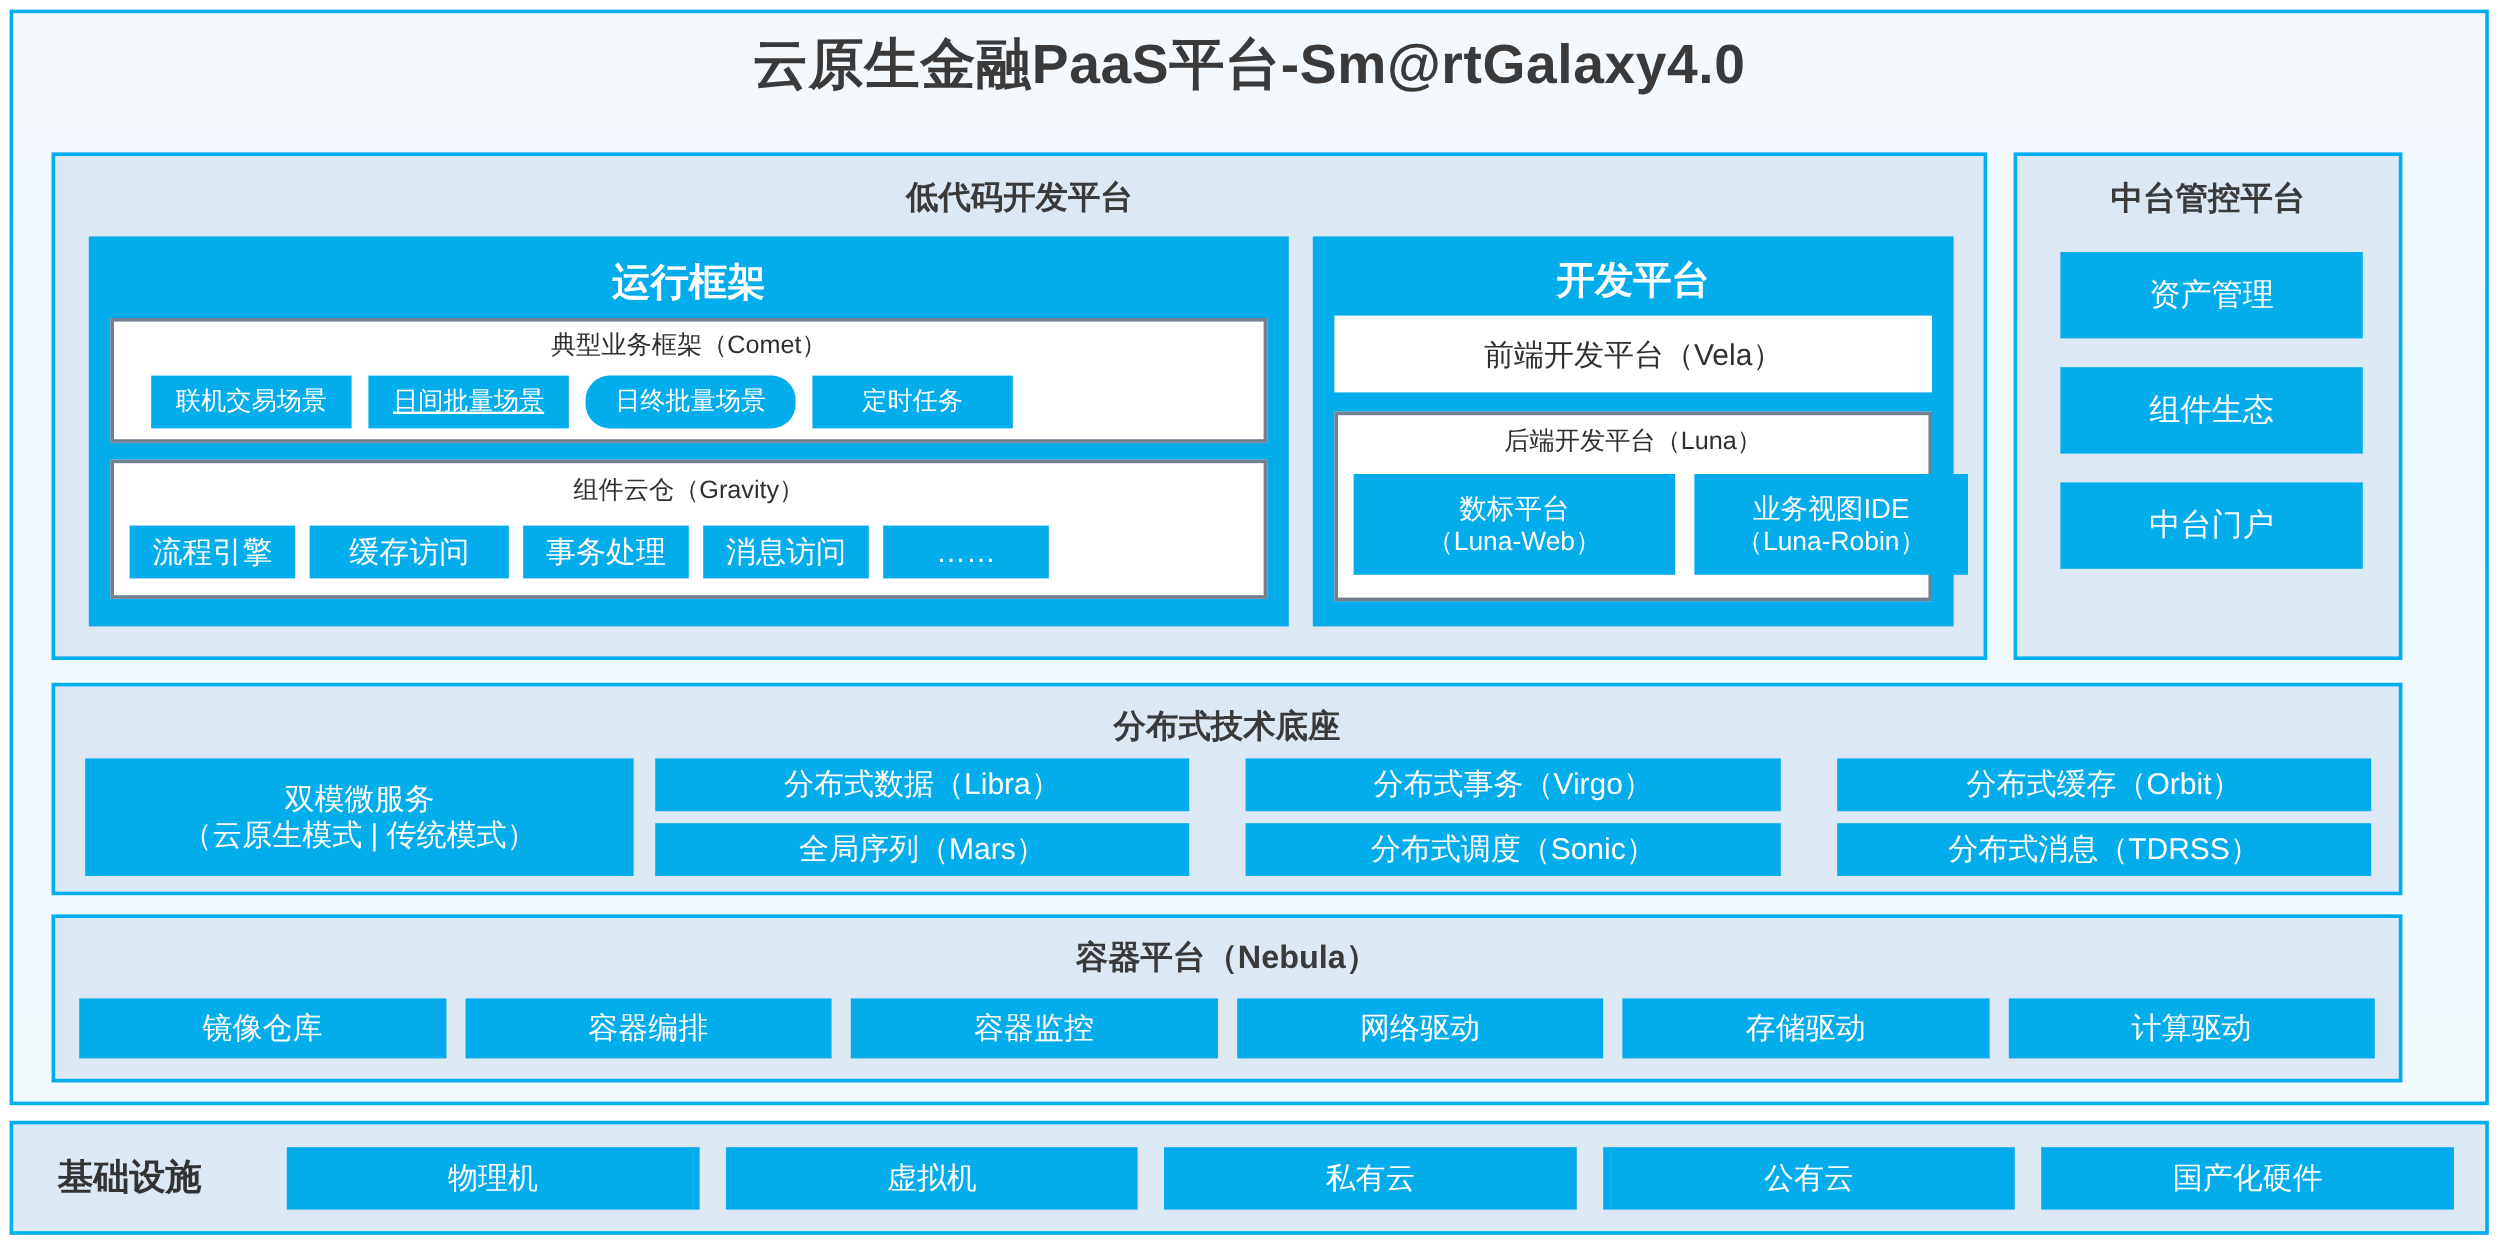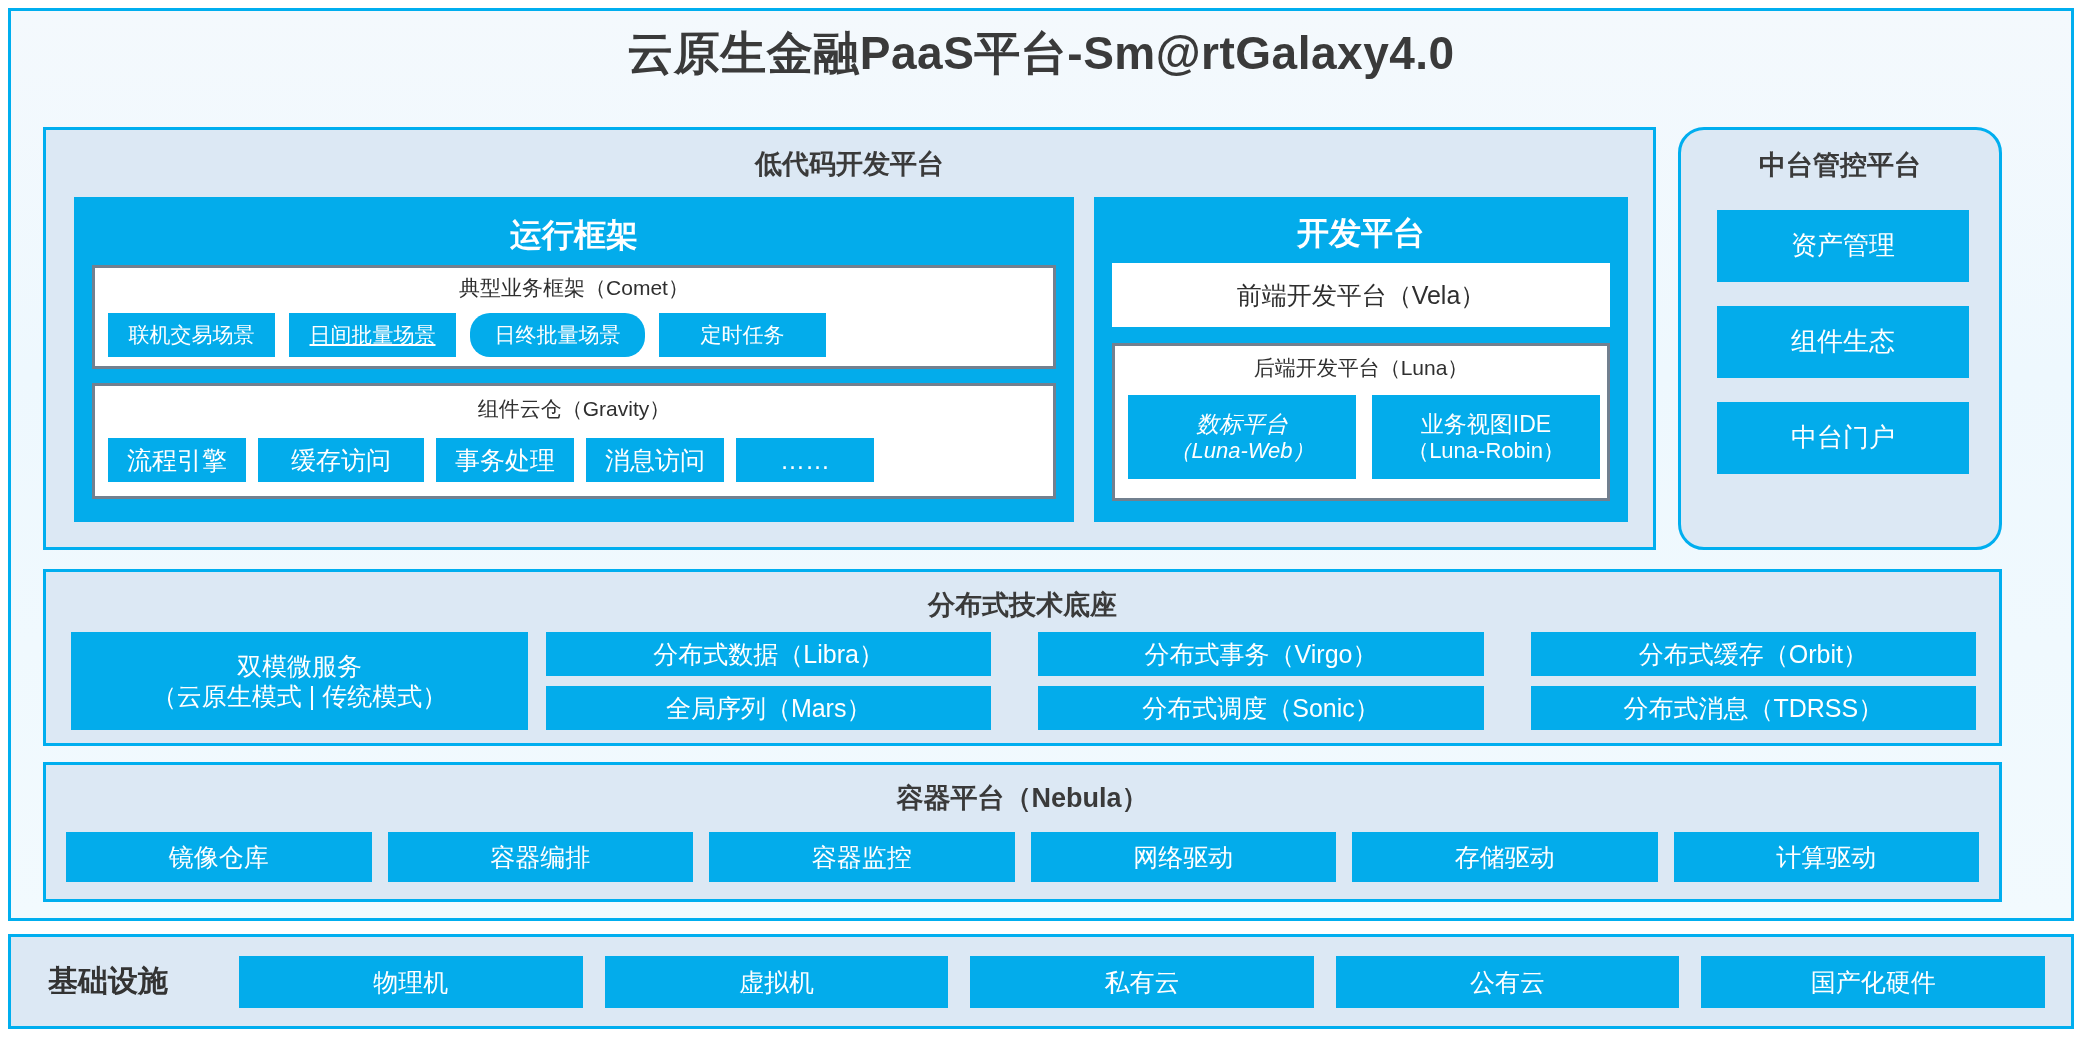--- a/index.html
+++ b/index.html
@@ -126,21 +126,21 @@
     display: flex; align-items: center; justify-content: center;
     font-size: 25px; color: #2f2f2f;
   }
   #luna-box { position: absolute; left: 18px; top: 146px; width: 498px; height: 158px; }
   #luna-title { position: absolute; left: 0; top: 11px; width: 100%; }
   .luna-chips { position: absolute; left: 13px; top: 49px; display: flex; gap: 16px; }
   .luna-chips .cyan { height: 84px; font-size: 23px; }
   .luna-chips .cyan .sub { font-size: 22px; }
 
   
-  #midplat-panel { left: 1667px; top: 116px; width: 324px; height: 423px; border-radius: 26px; }
+  #midplat-panel { left: 1667px; top: 116px; width: 324px; height: 423px; }
   #midplat-title { position: absolute; left: 0; top: 22px; width: 100%; }
   .midplat-chips {
     position: absolute; left: 36px; top: 80px; width: 252px;
     display: flex; flex-direction: column; gap: 24px;
   }
   .midplat-chips .cyan { height: 72px; font-size: 26px; }
 
   
   #dist-panel { left: 32px; top: 558px; width: 1959px; height: 177px; }
   #dist-title { position: absolute; left: 0; top: 20px; width: 100%; }
@@ -189,21 +189,21 @@
 
     <div class="panel" id="lowcode-panel">
       <div class="panel-title" id="lowcode-title">低代码开发平台</div>
 
       <div class="big-cyan-section" id="runtime-section">
         <div class="big-cyan-title" id="runtime-title">运行框架</div>
 
         <div class="whitebox" id="comet-box">
           <div class="whitebox-title" id="comet-title">典型业务框架（Comet）</div>
           <div class="comet-chips" id="comet-chips">
-              <div class="cyan" style="width: 167px;">
+              <div class="cyan" style="width: 167px; margin-left: 18px;">
                 <span>联机交易场景</span>
               </div>
               <div class="cyan" style="width: 167px; text-decoration: underline;">
                 <span>日间批量场景</span>
               </div>
               <div class="cyan" style="width: 175px; border-radius: 20px;">
                 <span>日终批量场景</span>
               </div>
               <div class="cyan" style="width: 167px;">
                 <span>定时任务</span>
@@ -234,21 +234,21 @@
       </div>
 
       <div class="big-cyan-section" id="devplat-section">
         <div class="big-cyan-title" id="devplat-title">开发平台</div>
 
         <div id="vela-box">前端开发平台（Vela）</div>
 
         <div class="whitebox" id="luna-box">
           <div class="whitebox-title" id="luna-title">后端开发平台（Luna）</div>
           <div class="luna-chips" id="luna-chips">
-              <div class="cyan" style="width: 228px; font-style: italic;">
+              <div class="cyan" style="width: 268px;">
                 <span>数标平台</span>
                 <span class="sub">（Luna-Web）</span>
               </div>
               <div class="cyan" style="width: 228px;">
                 <span>业务视图IDE</span>
                 <span class="sub">（Luna-Robin）</span>
               </div>
             </div>
         </div>
       </div>

